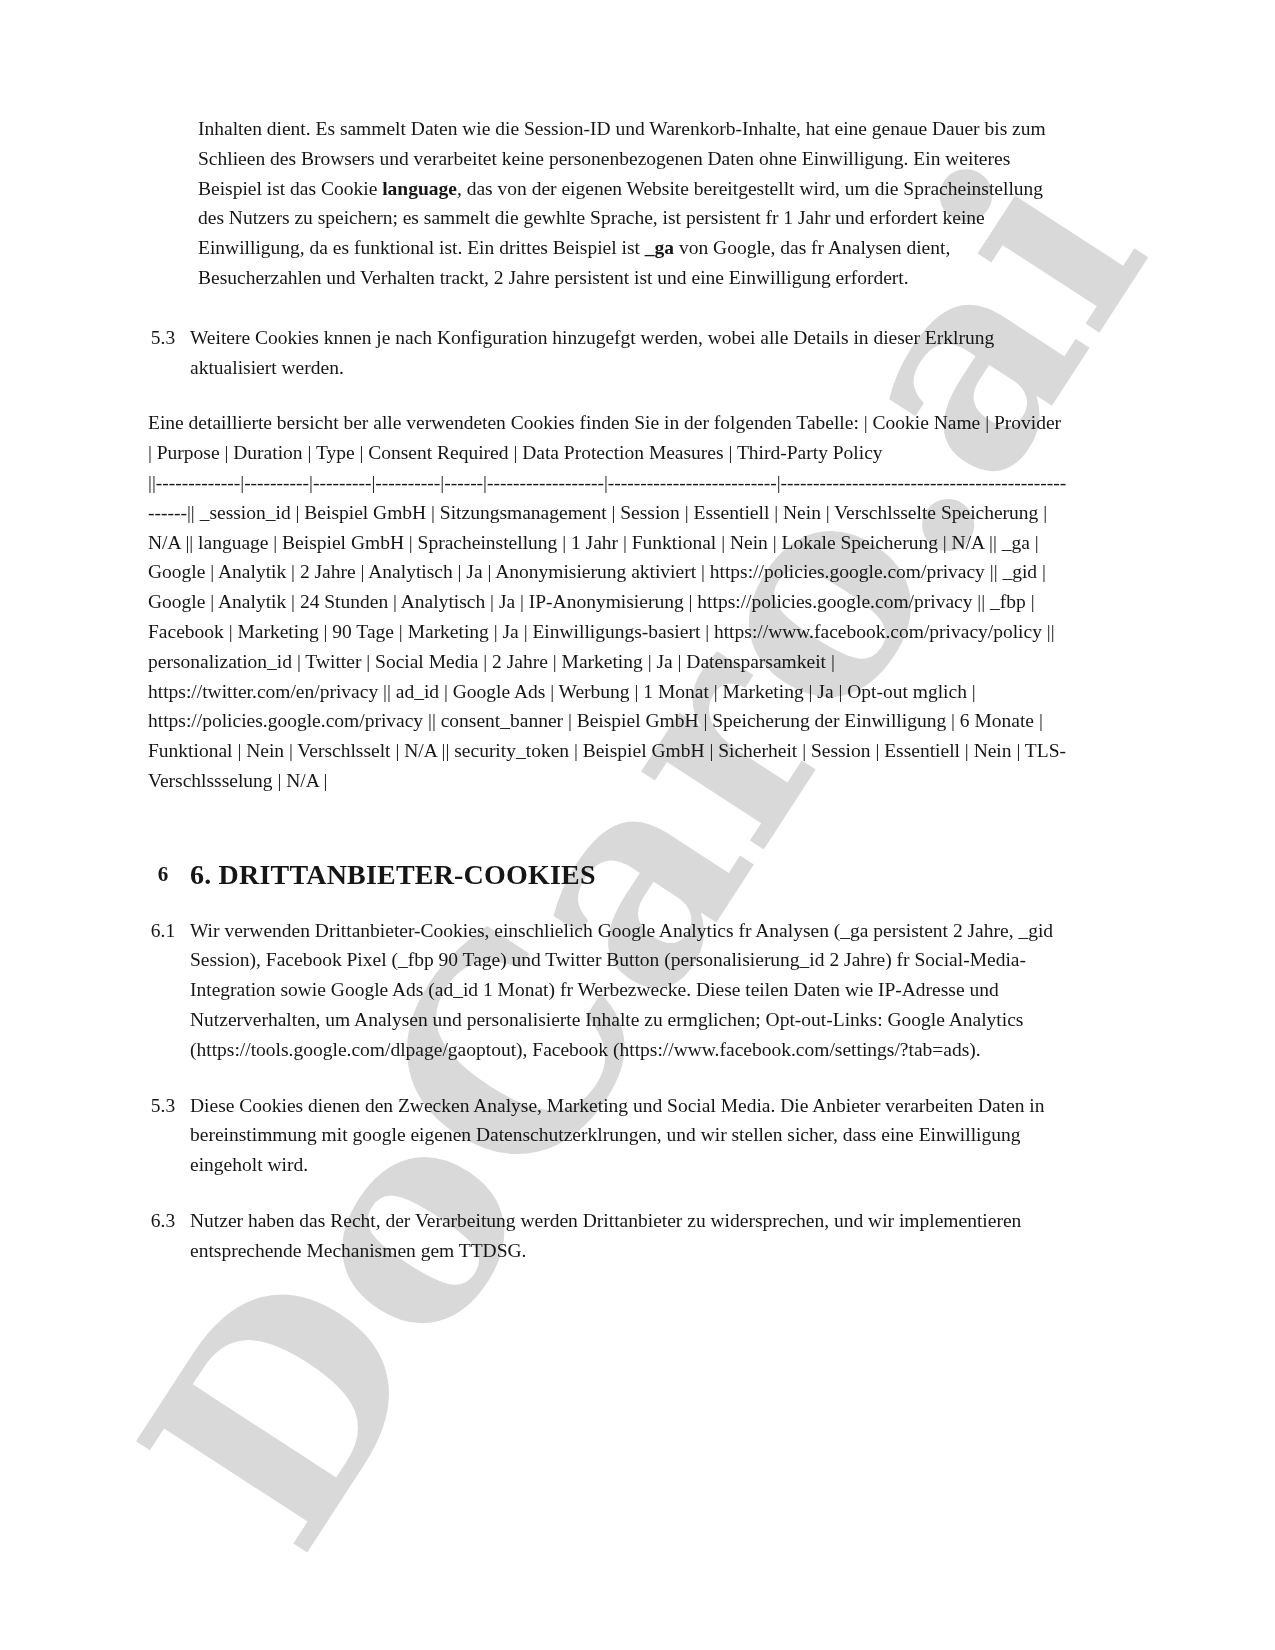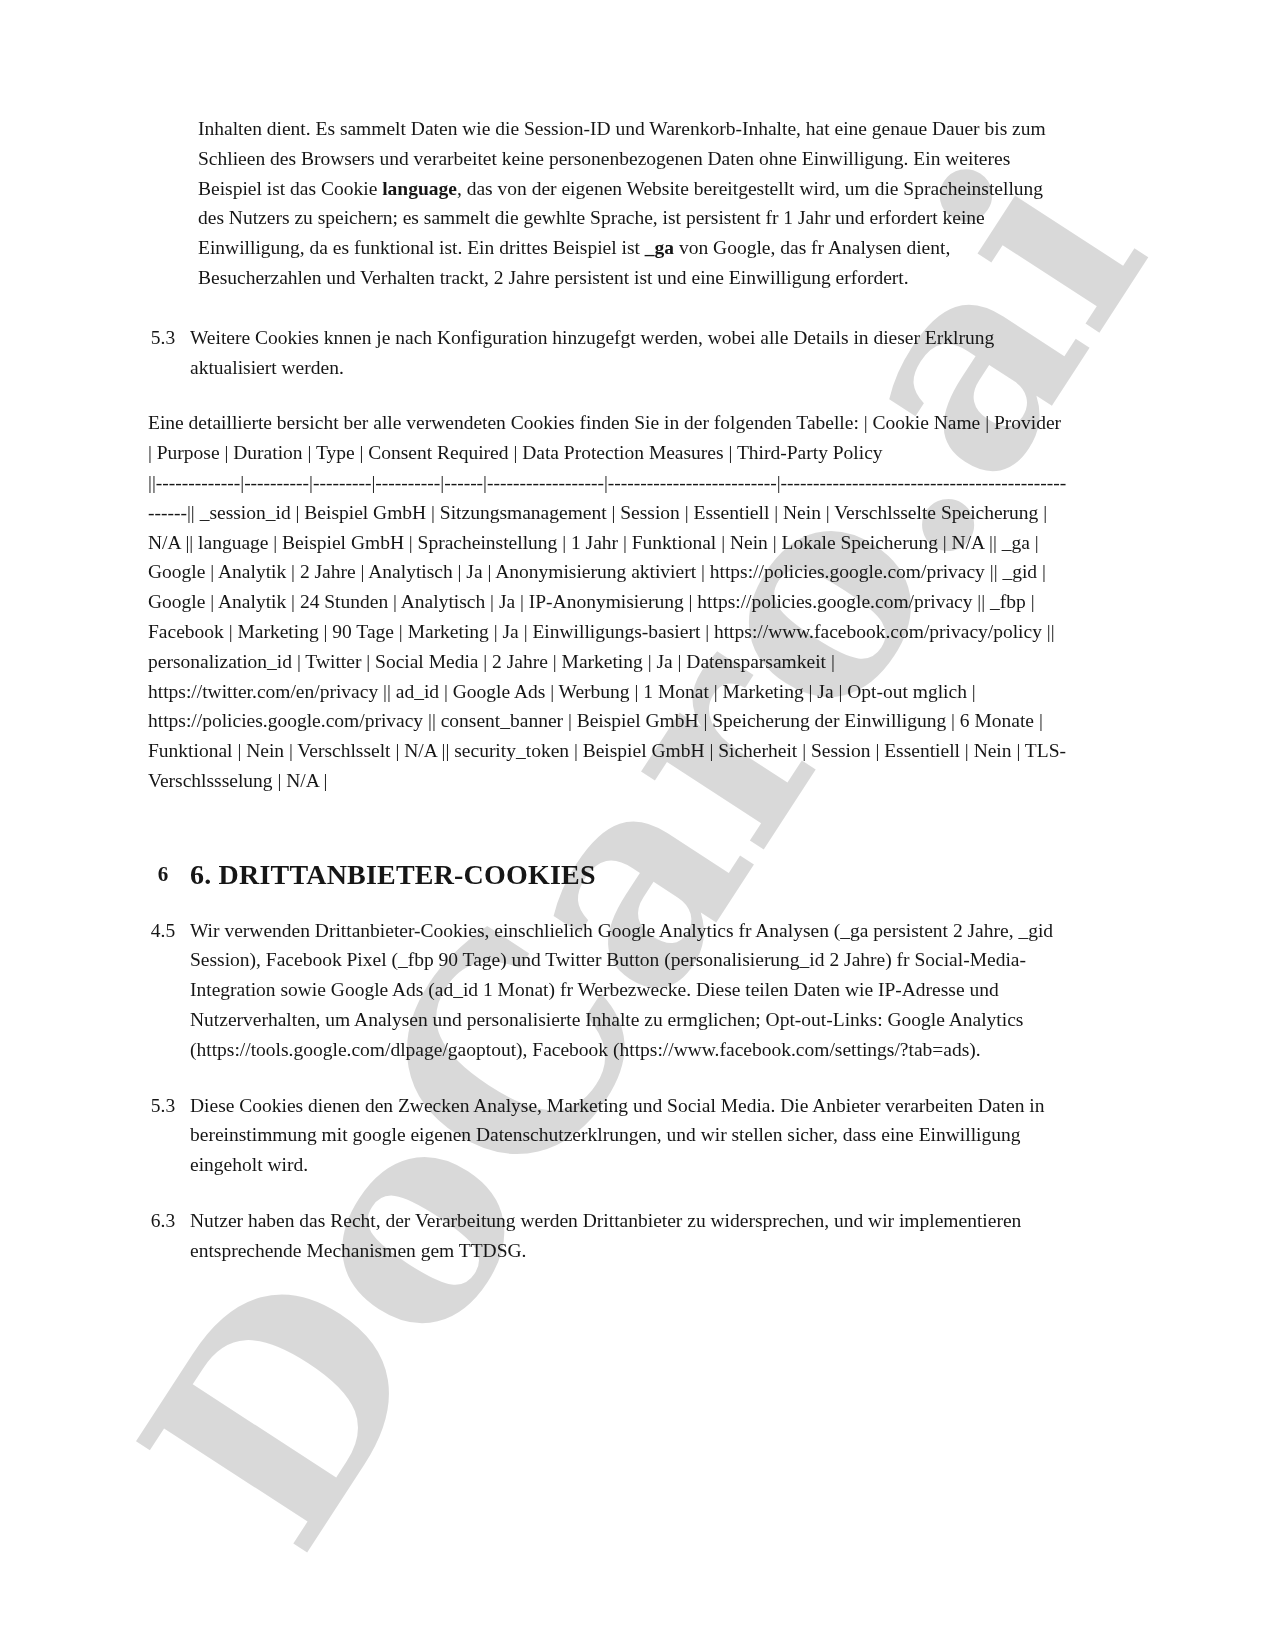--- a/index.html
+++ b/index.html
@@ -104,21 +104,21 @@
         <span class="tbl-rows">||-------------|----------|---------|----------|------|------------------|--------------------------|--------------------------------------------------|| _session_id | Beispiel GmbH | Sitzungsmanagement | Session | Essentiell | Nein | Verschlsselte Speicherung | N/A || language | Beispiel GmbH | Spracheinstellung | 1 Jahr | Funktional | Nein | Lokale Speicherung | N/A || _ga | Google | Analytik | 2 Jahre | Analytisch | Ja | Anonymisierung aktiviert | https://policies.google.com/privacy || _gid | Google | Analytik | 24 Stunden | Analytisch | Ja | IP-Anonymisierung | https://policies.google.com/privacy || _fbp | Facebook | Marketing | 90 Tage | Marketing | Ja | Einwilligungs-basiert | https://www.facebook.com/privacy/policy || personalization_id | Twitter | Social Media | 2 Jahre | Marketing | Ja | Datensparsamkeit | https://twitter.com/en/privacy || ad_id | Google Ads | Werbung | 1 Monat | Marketing | Ja | Opt-out mglich | https://policies.google.com/privacy || consent_banner | Beispiel GmbH | Speicherung der Einwilligung | 6 Monate | Funktional | Nein | Verschlsselt | N/A || security_token | Beispiel GmbH | Sicherheit | Session | Essentiell | Nein | TLS-Verschlssselung | N/A |</span>
       </div>
     </div>
 
     <div class="item section-heading">
       <span class="num">6</span>
       <h2 class="body">6. DRITTANBIETER-COOKIES</h2>
     </div>
 
     <div class="item">
-      <span class="num">4.5</span>
+      <span class="num">6.1</span>
       <p class="body">Wir verwenden Drittanbieter-Cookies, einschlielich Google Analytics fr Analysen (_ga persistent 2 Jahre, _gid Session), Facebook Pixel (_fbp 90 Tage) und Twitter Button (personalisierung_id 2 Jahre) fr Social-Media-Integration sowie Google Ads (ad_id 1 Monat) fr Werbezwecke. Diese teilen Daten wie IP-Adresse und Nutzerverhalten, um Analysen und personalisierte Inhalte zu ermglichen; Opt-out-Links: Google Analytics (https://tools.google.com/dlpage/gaoptout), Facebook (https://www.facebook.com/settings/?tab=ads).</p>
     </div>
 
     <div class="item">
       <span class="num">5.3</span>
       <p class="body">Diese Cookies dienen den Zwecken Analyse, Marketing und Social Media. Die Anbieter verarbeiten Daten in bereinstimmung mit google eigenen Datenschutzerklrungen, und wir stellen sicher, dass eine Einwilligung eingeholt wird.</p>
     </div>
 
     <div class="item">
       <span class="num">6.3</span>

